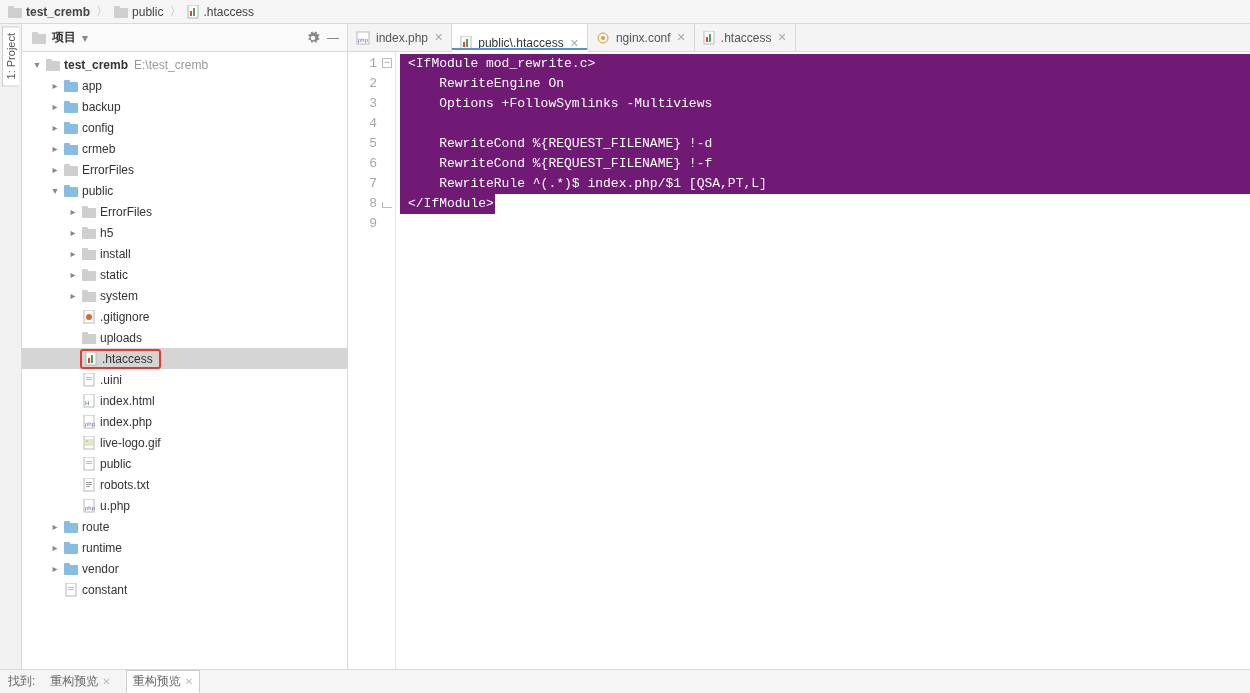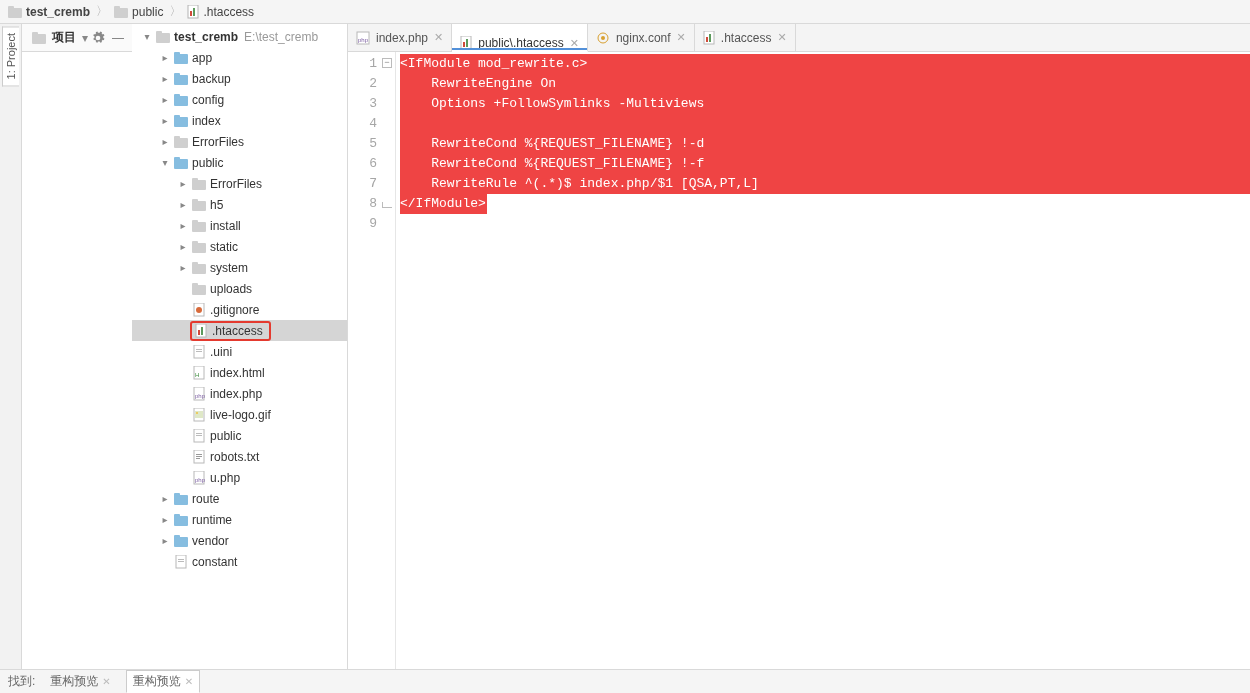--- a/index.html
+++ b/index.html
@@ -59,20 +59,21 @@
       border-left: none;
       margin-top: 2px;
       display: flex;
       align-items: center;
       gap: 4px;
     }
     
     .project-panel {
       width: 326px;
       display: flex;
+      flex-direction: column;
       border-right: 1px solid #d9d9d9;
       background: #fff;
     }
     .project-panel-header {
       height: 28px;
       display: flex;
       align-items: center;
       padding: 0 4px 0 10px;
       border-bottom: 1px solid #d9d9d9;
       background: #fafafa;
@@ -221,24 +222,25 @@
       padding-top: 2px;
       overflow: auto;
     }
     .code .line {
       height: 20px;
       line-height: 20px;
       white-space: pre;
       padding-left: 4px;
     }
     .code .sel {
-      background: #ef4444;
+      background: #701a75;
       color: #fff;
       display: inline-block;
       width: 100%;
+      padding-left: 8px;
     }
     .code .line.last .sel {
       width: auto;
       padding-right: 1px;
       font-family: Liberation Mono, monospace;
     }
     
     .status-bar {
       height: 24px;
       border-top: 1px solid #d9d9d9;
@@ -369,21 +371,21 @@
         </div>
         <div class="tree-row">
           <span class="indent" style="width: 18px;"></span>
           <span class="arrow">▸</span>
           <span class="icon">
             <svg width="14" height="12">
               <rect x="0" y="2" width="14" height="10" rx="1" fill="#86bde0"></rect>
               <rect x="0" y="0" width="6" height="4" rx="1" fill="#86bde0"></rect>
             </svg>
           </span>
-          <span class="label">index</span>
+          <span class="label">crmeb</span>
         </div>
         <div class="tree-row">
           <span class="indent" style="width: 18px;"></span>
           <span class="arrow">▸</span>
           <span class="icon">
             <svg width="14" height="12">
               <rect x="0" y="2" width="14" height="10" rx="1" fill="#cfcfcf"></rect>
               <rect x="0" y="0" width="6" height="4" rx="1" fill="#cfcfcf"></rect>
             </svg>
           </span>
@@ -452,37 +454,37 @@
               <rect x="0" y="2" width="14" height="10" rx="1" fill="#cfcfcf"></rect>
               <rect x="0" y="0" width="6" height="4" rx="1" fill="#cfcfcf"></rect>
             </svg>
           </span>
           <span class="label">system</span>
         </div>
         <div class="tree-row">
           <span class="indent" style="width: 36px;"></span>
           <span class="arrow empty">▸</span>
           <span class="icon">
+            <svg width="12" height="14">
+              <rect width="10" height="13" x="1" y="0" fill="#fff" stroke="#b8b8b8"></rect>
+              <circle cx="6" cy="7" r="3" fill="#d86a3a"></circle>
+            </svg>
+          </span>
+          <span class="label">.gitignore</span>
+        </div>
+        <div class="tree-row">
+          <span class="indent" style="width: 36px;"></span>
+          <span class="arrow empty">▸</span>
+          <span class="icon">
             <svg width="14" height="12">
               <rect x="0" y="2" width="14" height="10" rx="1" fill="#cfcfcf"></rect>
               <rect x="0" y="0" width="6" height="4" rx="1" fill="#cfcfcf"></rect>
             </svg>
           </span>
           <span class="label">uploads</span>
-        </div>
-        <div class="tree-row">
-          <span class="indent" style="width: 36px;"></span>
-          <span class="arrow empty">▸</span>
-          <span class="icon">
-            <svg width="12" height="14">
-              <rect width="10" height="13" x="1" y="0" fill="#fff" stroke="#b8b8b8"></rect>
-              <circle cx="6" cy="7" r="3" fill="#d86a3a"></circle>
-            </svg>
-          </span>
-          <span class="label">.gitignore</span>
         </div>
         <div class="tree-row selected">
           <span class="indent" style="width: 36px;"></span>
           <span class="arrow empty">▸</span>
           <span class="highlight-box">
             <span class="icon">
               <svg width="12" height="14">
                 <rect width="10" height="13" x="1" y="0" fill="#fff" stroke="#b8b8b8"></rect>
                 <rect x="3" y="6" width="2" height="5" fill="#d04a3a"></rect>
                 <rect x="6" y="3" width="2" height="8" fill="#5c9a5c"></rect>

